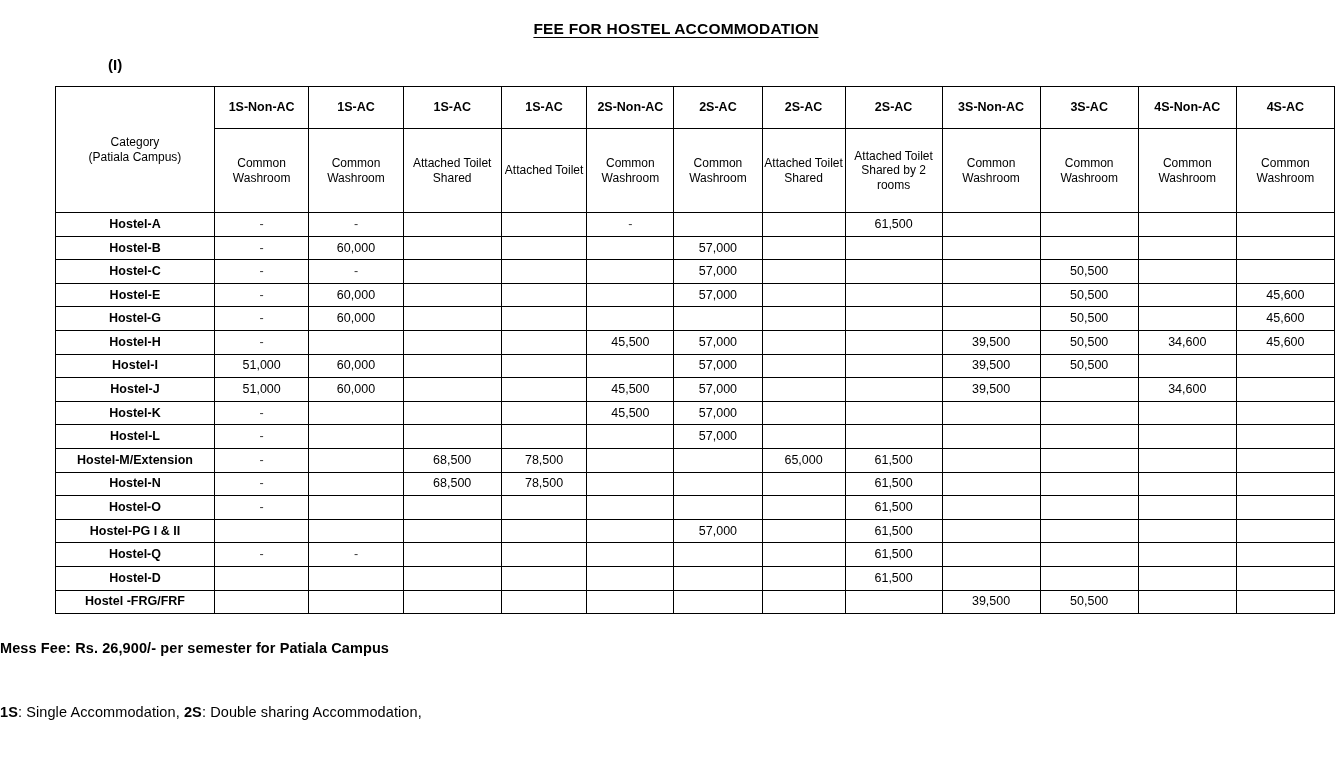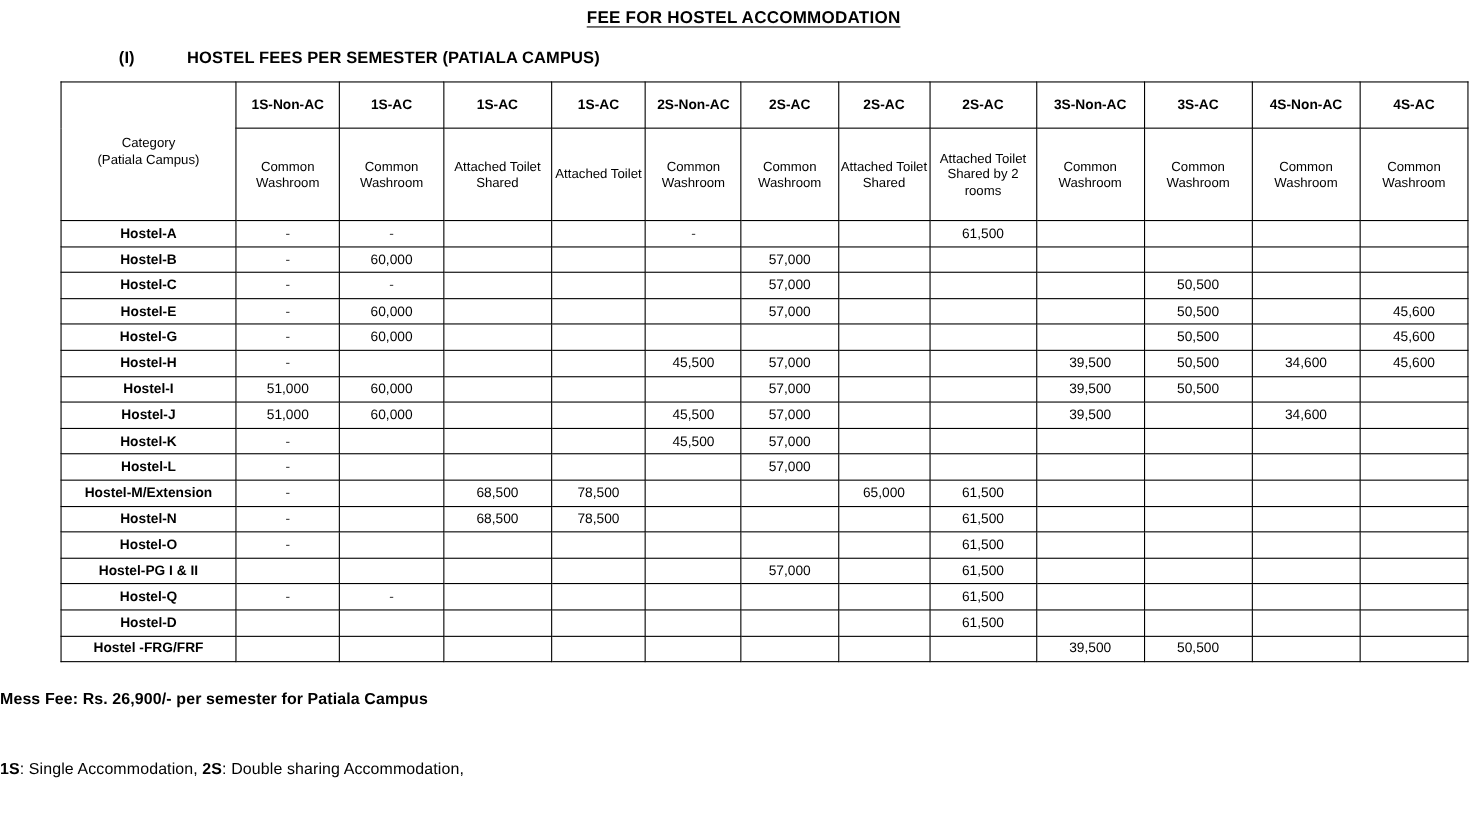--- a/index.html
+++ b/index.html
@@ -16,21 +16,21 @@
     position: relative;
     overflow: hidden;
   }
 
   
   .doc-title {
     text-align: center;
     font-size: 15.5px;
     font-weight: bold;
     letter-spacing: 0.2px;
-    padding-top: 8px;
+    padding-top: 20px;
     padding-right: 4px;
     margin-left: 20px;
   }
   .doc-title span {
     text-decoration: underline;
     text-underline-offset: 3px;
   }
 
   
   .section-head {
@@ -126,21 +126,20 @@
 </style>
 </head>
 <body>
 
 <div class="doc-title">
   <span>FEE FOR HOSTEL ACCOMMODATION</span>
 </div>
 
 <div class="section-head">
   <div class="section-num">(I)</div>
-  <div class="section-label">HOSTEL FEES PER SEMESTER (PATIALA CAMPUS)</div>
 </div>
 
 <div class="table-wrap">
   <table class="fee">
     <colgroup id="fee-colgroup">
       <col class="c0">
       <col class="cn">
         <col class="cn">
         <col class="c3">
         <col class="c4">

